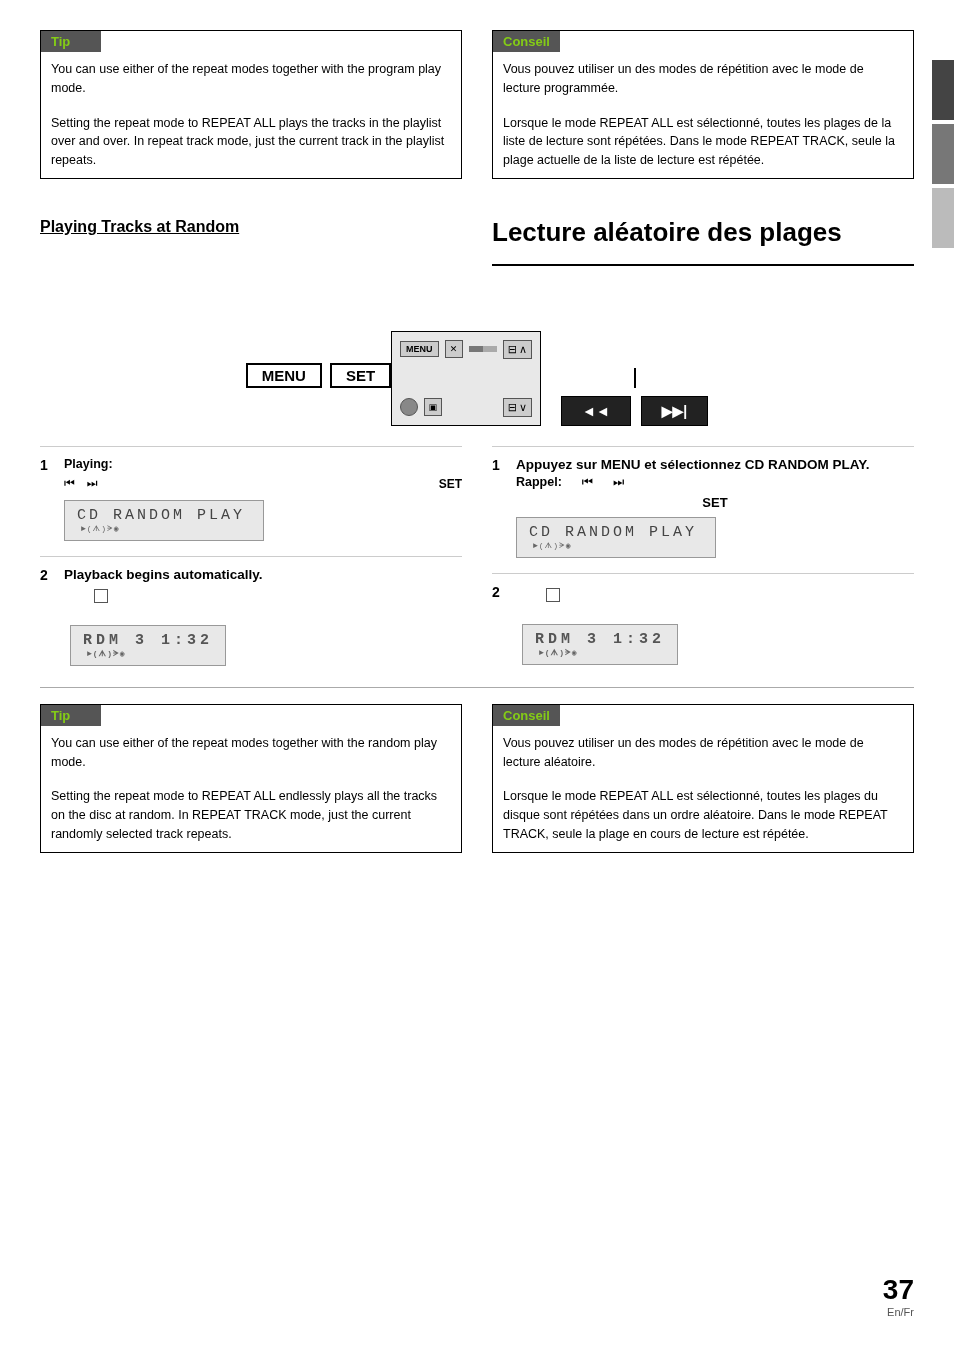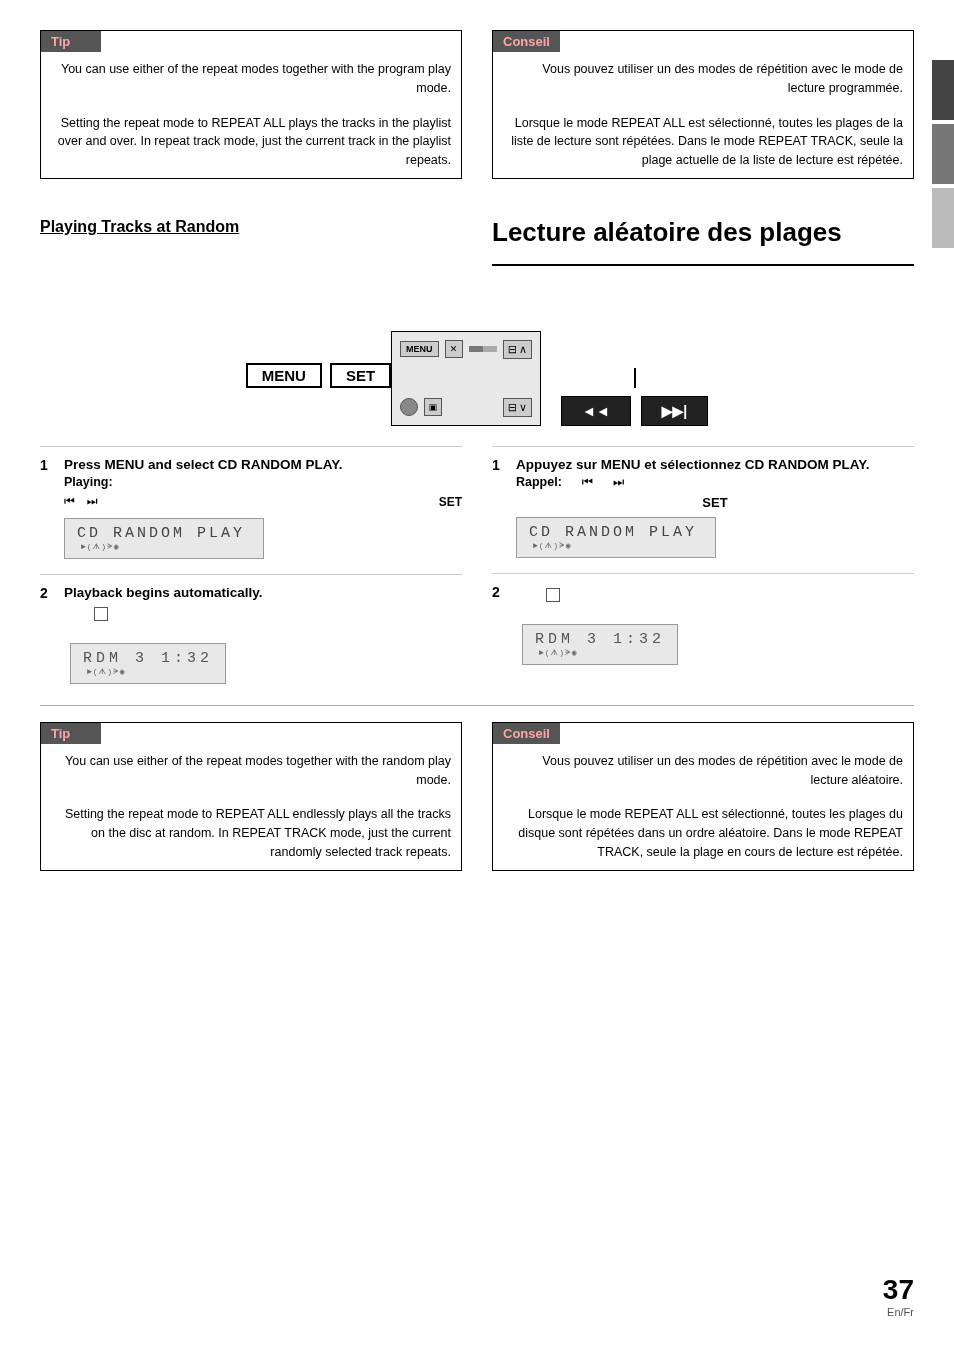--- a/index.html
+++ b/index.html
@@ -42,35 +42,34 @@
       gap: 0 30px;
     }
 
     
     .tip-box {
       border: 1px solid #000;
       margin-bottom: 10px;
     }
     .tip-box .tip-header {
       background: #555;
-      color: #fca5a5;
+      color: #84cc16;
       font-weight: bold;
       font-size: 13px;
       padding: 3px 10px;
       display: inline-block;
       min-width: 60px;
     }
     .tip-box .tip-content {
       padding: 8px 10px;
       font-size: 12.5px;
       line-height: 1.5;
     }
     .tip-box .tip-content p {
       margin-bottom: 5px;
-      text-align: right;
     }
     .tip-box .tip-content p:last-child {
       margin-bottom: 0;
       margin-top: 16px;
     }
 
     
     .section-heading-left {
       font-size: 16px;
       font-weight: bold;
@@ -185,20 +184,21 @@
     .rdm-display {
       border: 1px solid #999;
       background: #e8e8e8;
       font-family: 'Courier New', monospace;
       font-size: 15px;
       padding: 6px 12px;
       letter-spacing: 4px;
       margin: 5px 0 5px 30px;
       display: inline-block;
       color: #555;
+      font-weight: bold;
     }
     .rdm-display .sub-text {
       font-size: 8px;
       letter-spacing: 1px;
       color: #666;
       display: block;
       padding-left: 4px;
     }
 
     
@@ -327,21 +327,20 @@
     </div>
   </div>
 
   <div class="two-col">
 
     <div class="steps-section">
       
       <div class="step clearfix">
         <span class="step-number">1</span>
         <div class="step-content">
-          <div class="step-title">Press MENU and select CD RANDOM PLAY.</div>
           <div class="step-sub">Playing:</div>
           <div class="step-remember">
             <span>⏮</span>
             <span>⏭</span>
             <span class="step-set-label" style="margin-left:auto;">SET</span>
           </div>
           <div class="display-screen">
             <span>CD  RANDOM  PLAY</span>
             <span class="sub-text">►(ᗑ)ᗒ◉</span>
           </div>

